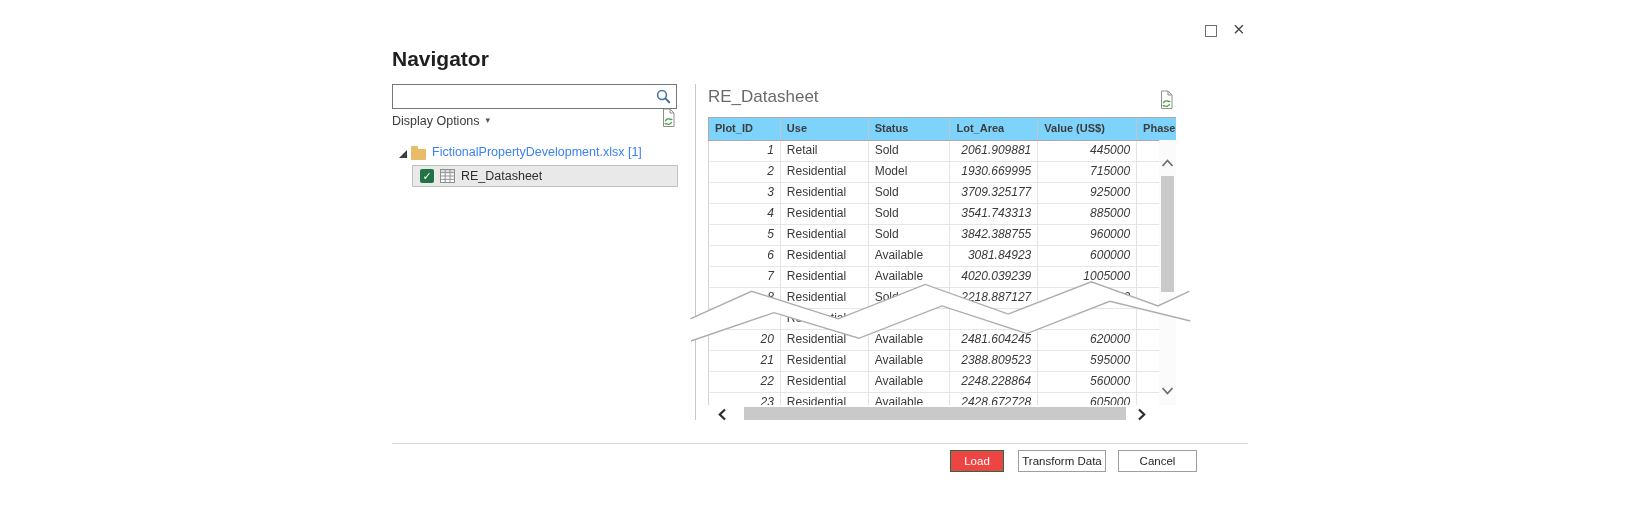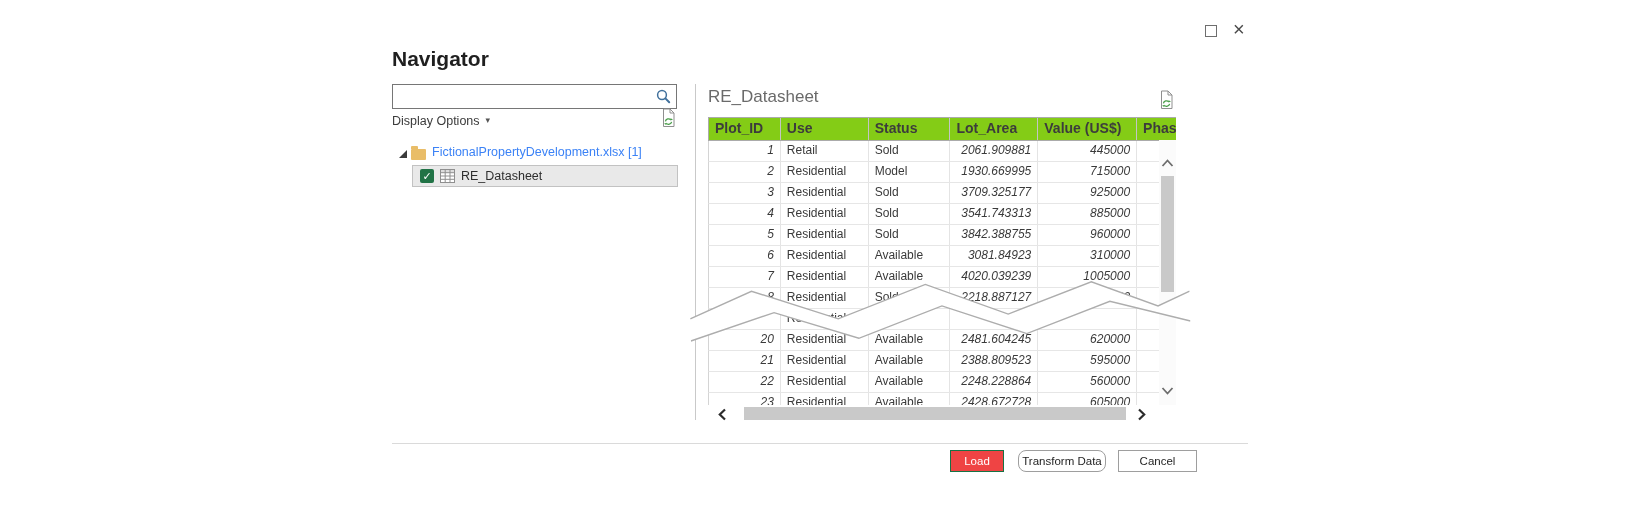--- a/index.html
+++ b/index.html
@@ -35,21 +35,21 @@
   .sheet-row{left:412px;top:165px;width:266px;height:22px;background:#E9E9E9;border:1px solid #C2C2C2;}
   .checkbox{position:absolute;left:7px;top:3px;width:14px;height:14px;background:#217346;
     border-radius:2px;color:#fff;font-size:11px;font-weight:700;line-height:14px;text-align:center;}
   .sheet-icn{position:absolute;left:27px;top:3px;}
   .sheet-label{position:absolute;left:48px;top:3px;font-size:12.5px;color:#2e2e2e;}
 
   .pane-divider{left:695px;top:84px;width:1px;height:336px;background:#C9C9C9;}
 
   
   .tbl{left:708px;top:117px;width:468px;height:288px;overflow:hidden;}
-  .thead{display:flex;height:22px;line-height:21px;background:#84cc16;font-weight:700;font-size:14px;
+  .thead{display:flex;height:22px;line-height:21px;background:#7dd3fc;font-weight:700;font-size:11px;
     color:#3c3c3c;border-top:1px solid #ABABAB;border-bottom:1px solid #ABABAB;border-left:1px solid #ABABAB;}
   .hcell{box-sizing:border-box;border-right:1px solid #C4C4C4;padding-left:6px;overflow:hidden;white-space:nowrap;}
   .trow{display:flex;height:20px;line-height:19px;background:#fff;border-bottom:1px solid #E6E6E6;
     border-left:1px solid #D4D4D4;font-size:12px;color:#3a3a3a;}
   .tcell{box-sizing:border-box;border-right:1px solid #E4E4E4;padding-left:6px;overflow:hidden;white-space:nowrap;}
   .tcell.num{text-align:right;font-style:italic;padding-left:0;padding-right:6px;}
   .c0{width:72px}.c1{width:88px}.c2{width:82px}.c3{width:88px}.c4{width:99px}
   .c5{width:39px;border-right:none!important;}
 
   
@@ -63,21 +63,21 @@
   .hsb{left:710px;top:405px;width:442px;height:17px;background:#fff;z-index:3;}
   .hsb-thumb{position:absolute;left:34px;top:2px;width:382px;height:13px;background:#C9C9C9;}
   .hsb-left{position:absolute;left:8px;top:2px;}
   .hsb-right{position:absolute;right:6px;top:2px;}
 
   
   .footer-divider{left:392px;top:443px;width:856px;height:1px;background:#DADADA;}
   .btn{height:22px;line-height:20px;font-size:11.5px;text-align:center;cursor:default;}
   .btn-load{left:950px;top:450px;width:54px;background:#ef4444;border:1px solid #177245;color:#fff;}
   .btn-plain{background:#fff;border:1px solid #9E9E9E;color:#1f1f1f;}
-  .btn-transform{left:1018px;top:450px;width:88px;border-radius:8px;}
+  .btn-transform{left:1018px;top:450px;width:88px;}
   .btn-cancel{left:1118px;top:450px;width:79px;}
 </style>
 </head>
 <body>
 
 <div class="abs max-btn"></div>
 <div class="abs close-btn">×</div>
 
 <div class="abs dlg-title">Navigator</div>
 
@@ -188,21 +188,21 @@
         <div class="tcell c2">Sold</div>
         <div class="tcell c3 num">3842.388755</div>
         <div class="tcell c4 num">960000</div>
         <div class="tcell c5"></div>
       </div>
       <div class="trow">
         <div class="tcell c0 num">6</div>
         <div class="tcell c1">Residential</div>
         <div class="tcell c2">Available</div>
         <div class="tcell c3 num">3081.84923</div>
-        <div class="tcell c4 num">310000</div>
+        <div class="tcell c4 num">600000</div>
         <div class="tcell c5"></div>
       </div>
       <div class="trow">
         <div class="tcell c0 num">7</div>
         <div class="tcell c1">Residential</div>
         <div class="tcell c2">Available</div>
         <div class="tcell c3 num">4020.039239</div>
         <div class="tcell c4 num">1005000</div>
         <div class="tcell c5"></div>
       </div>

